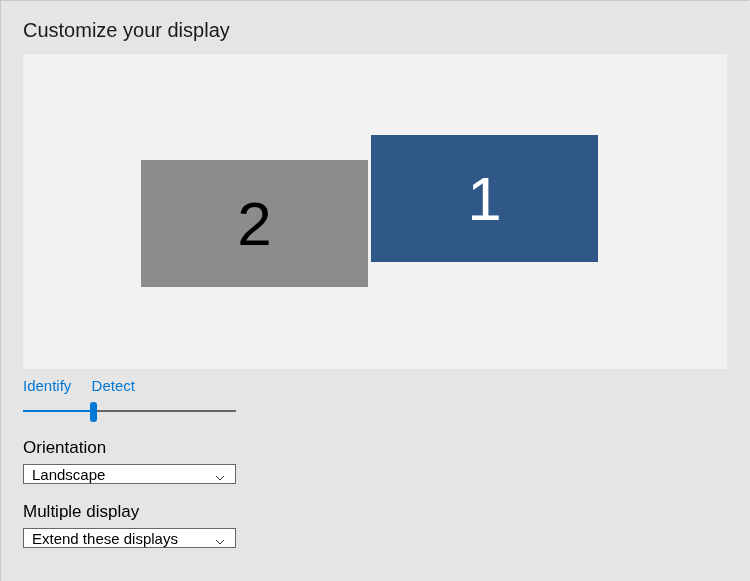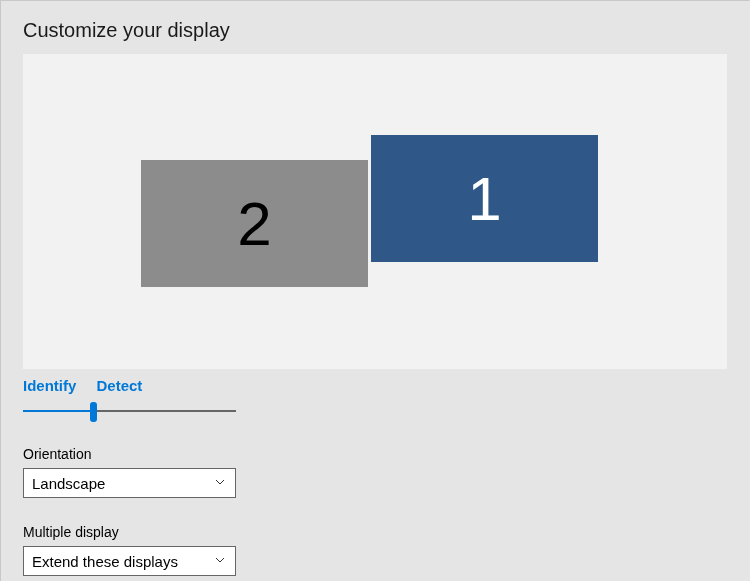--- a/index.html
+++ b/index.html
@@ -49,21 +49,20 @@
       top: 81px;
       width: 227px;
       height: 127px;
       background: #2f5788;
       color: #fff;
     }
     .links {
       padding: 8px 0 0 0;
       margin-left: 22px;
       font-size: 15px;
-      font-weight: bold;
     }
     .link {
       color: #0078d7;
       cursor: pointer;
       display: inline-block;
       margin-right: 16px;
     }
     .section-label {
       font-size: 15px;
       color: #000;
@@ -92,28 +91,28 @@
     .slider-thumb {
       position: absolute;
       top: -2px;
       left: 67px;
       width: 7px;
       height: 20px;
       background: #0078d7;
       border-radius: 3px;
     }
     .field-label {
-      font-size: 14px;
+      font-size: 17px;
       color: #000;
-      margin: 26px 0 0 22px;
+      margin: 18px 0 0 22px;
     }
     .dropdown {
       margin: 6px 0 0 22px;
       width: 213px;
-      height: 30px;
+      height: 20px;
       border: 1px solid #666;
       background: #fff;
       position: relative;
       display: flex;
       align-items: center;
       padding: 0 8px;
       cursor: pointer;
     }
     .dropdown-value {
       font-size: 15px;

